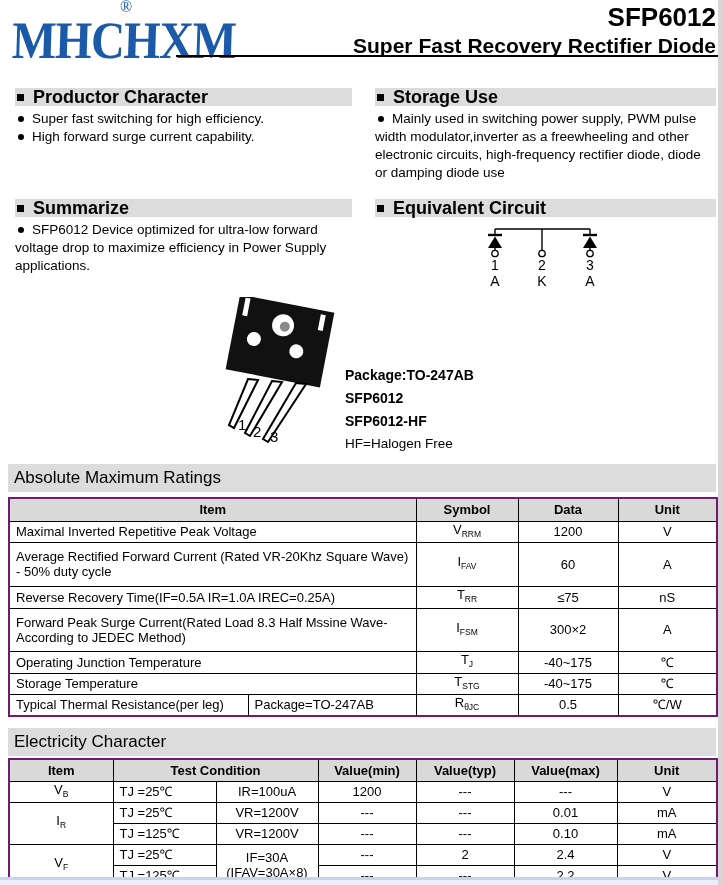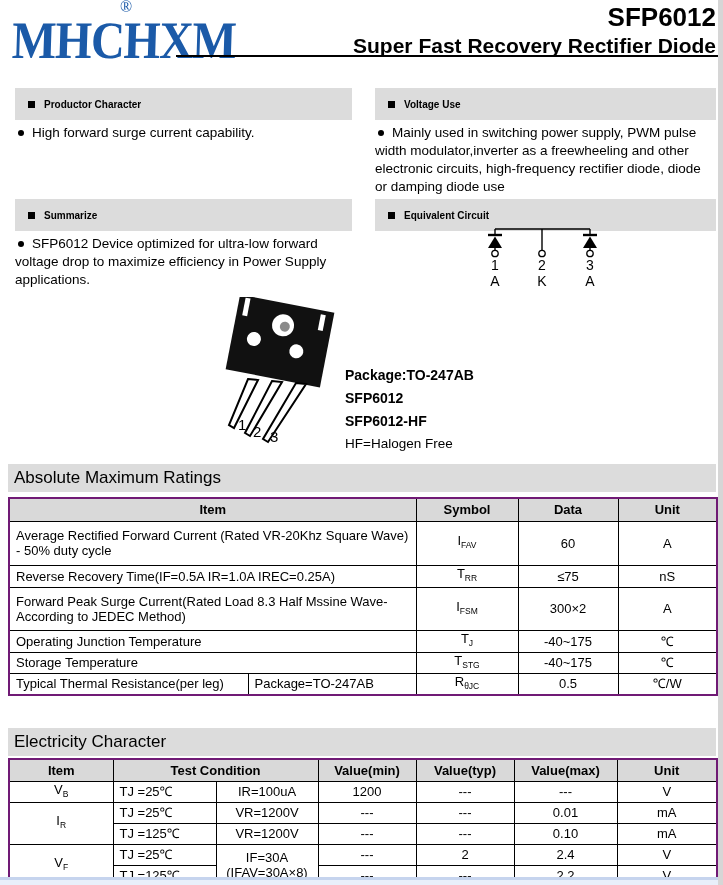--- a/index.html
+++ b/index.html
@@ -13,22 +13,22 @@
        font-size:16px;color:#1b5aa8;}
   .part-number{position:absolute;right:7px;top:2px;font-size:26px;font-weight:bold;}
   .subtitle{position:absolute;right:7px;top:34px;font-size:21px;font-weight:bold;}
   .hdr-rule{position:absolute;left:176px;top:55px;width:542px;height:2px;background:#000;}
   
   .blk{position:absolute;}
   .blk-pc{left:15px;top:88px;width:337px;}
   .blk-pu{left:375px;top:88px;width:341px;}
   .blk-sm{left:15px;top:199px;width:337px;}
   .blk-eq{left:375px;top:199px;width:341px;}
-  .sec-bar{height:32px;background:#dcdcdc;font-weight:bold;font-size:10px;
-           display:flex;align-items:center;padding-left:13px;}
+  .sec-bar{height:18px;background:#dcdcdc;font-weight:bold;font-size:18px;
+           display:flex;align-items:center;padding-left:2px;}
   .sq{display:inline-block;width:7px;height:7px;background:#000;margin-right:9px;}
   .blist{margin-top:4px;}
   .pline{font-size:13.5px;line-height:18px;}
   .dot{display:inline-block;width:6px;height:6px;border-radius:50%;background:#000;
        margin:0 8px 1px 3px;vertical-align:middle;}
   .para{font-size:13.5px;line-height:18px;margin-top:4px;}
   
   .pkg-svg{position:absolute;left:188px;top:297px;}
   .pkg-text{position:absolute;left:345px;top:367px;}
   .pkg-line{font-weight:bold;font-size:14px;height:23px;}
@@ -70,28 +70,29 @@
   <div class="part-number">SFP6012</div>
   <div class="subtitle">Super Fast Recovery Rectifier Diode</div>
   <div class="hdr-rule"></div>
 
   <div class="blk blk-pc">
     <div class="sec-bar">
       <span class="sq"></span>
       <span>Productor Character</span>
     </div>
     <div class="blist">
+      <div class="pline"><span class="dot"></span><span>Super fast switching for high efficiency.</span></div>
       <div class="pline"><span class="dot"></span><span>High forward surge current capability.</span></div>
     </div>
   </div>
 
   <div class="blk blk-pu">
     <div class="sec-bar">
       <span class="sq"></span>
-      <span>Voltage Use</span>
+      <span>Storage Use</span>
     </div>
     <div class="para"><span class="dot"></span><span>Mainly used in switching power supply, PWM pulse width modulator,inverter as a freewheeling and other electronic circuits, high-frequency rectifier diode, diode or damping diode use</span></div>
   </div>
 
   <div class="blk blk-sm">
     <div class="sec-bar">
       <span class="sq"></span>
       <span>Summarize</span>
     </div>
     <div class="para"><span class="dot"></span><span>SFP6012 Device optimized for ultra-low forward voltage drop to maximize efficiency in Power Supply applications.</span></div>
@@ -161,20 +162,26 @@
         <col style="width:100px">
         <col style="width:99px">
       </colgroup>
     <tbody>
         <tr class="h23">
       <th colspan="2">Item</th>
       <th>Symbol</th>
       <th>Data</th>
       <th>Unit</th>
     </tr>
+    <tr class="h21">
+      <td colspan="2" class="item">Maximal Inverted Repetitive  Peak Voltage</td>
+      <td class="c"><span>V</span><span class="ssub">RRM</span></td>
+      <td class="c">1200</td>
+      <td class="c">V</td>
+    </tr>
     <tr class="h44">
       <td colspan="2" class="item">Average Rectified Forward Current (Rated VR-20Khz Square Wave) - 50% duty cycle</td>
       <td class="c"><span>I</span><span class="ssub">FAV</span></td>
       <td class="c">60</td>
       <td class="c">A</td>
     </tr>
     <tr class="h22">
       <td colspan="2" class="item">Reverse Recovery Time(IF=0.5A IR=1.0A IREC=0.25A)</td>
       <td class="c"><span>T</span><span class="ssub">RR</span></td>
       <td class="c">≤75</td>

